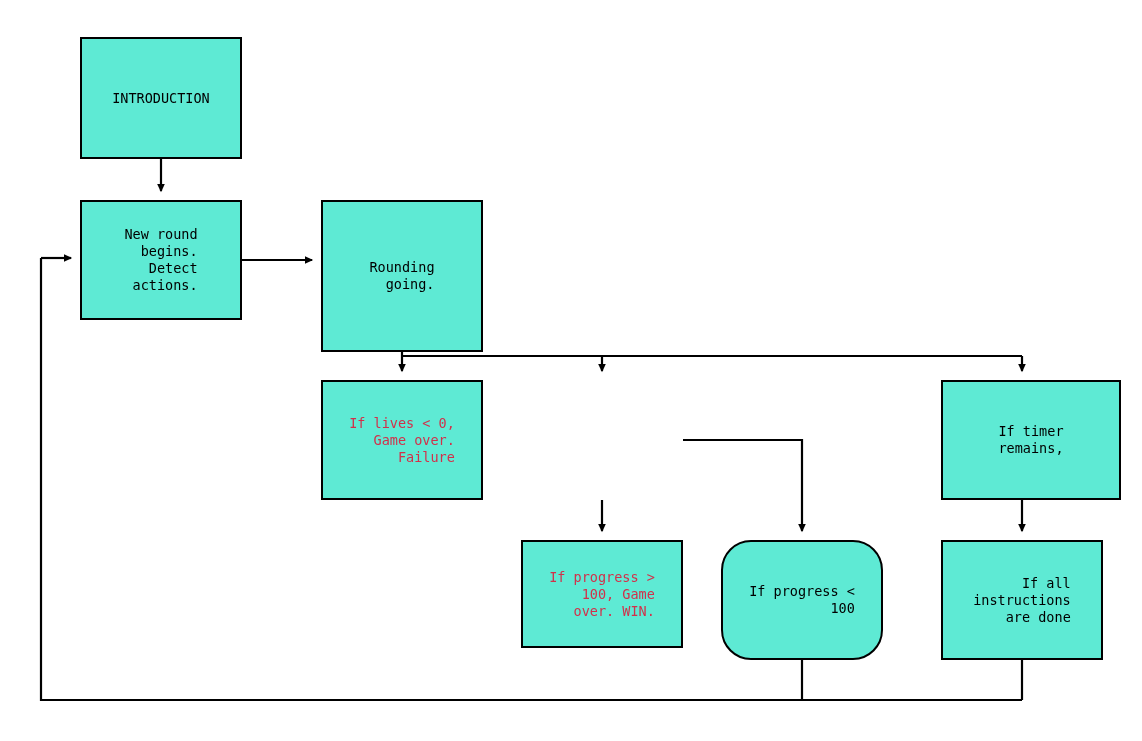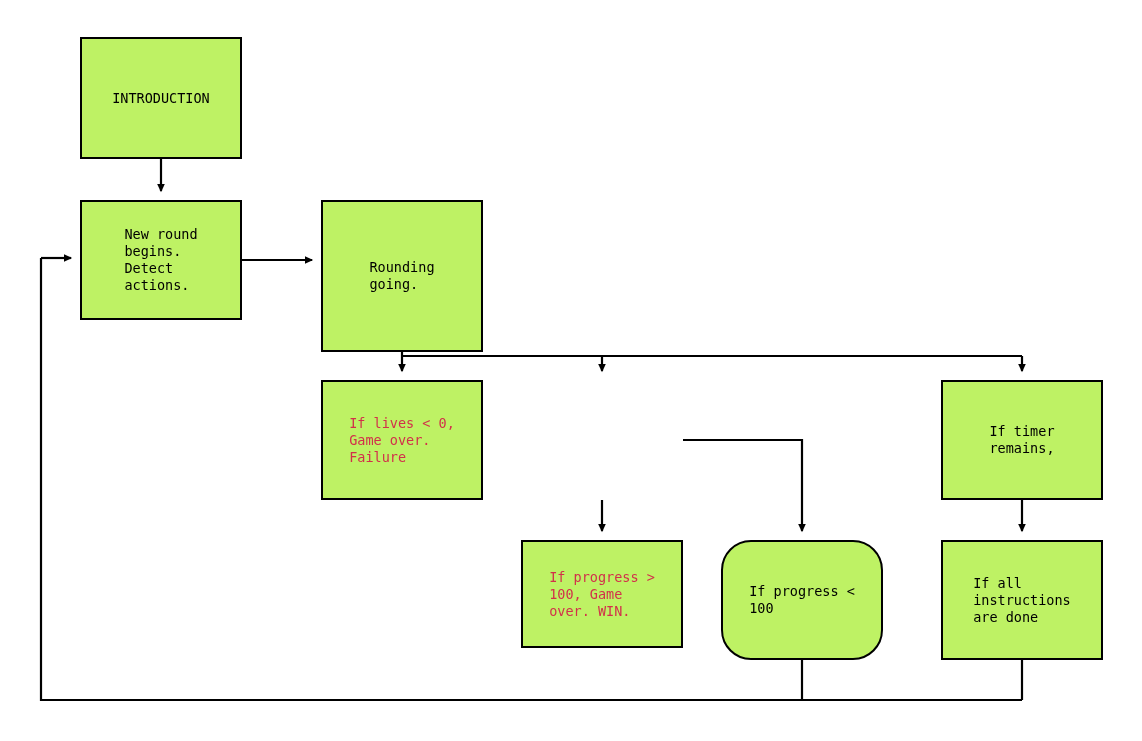--- a/index.html
+++ b/index.html
@@ -23,25 +23,25 @@
     left: 0;
     top: 0;
     width: 1142px;
     height: 741px;
     pointer-events: none;
   }
   .node {
     position: absolute;
     box-sizing: border-box;
     border: 2px solid #000000;
-    background: #bef264;
+    background: #5eead4;
     display: flex;
     align-items: center;
     justify-content: center;
-    text-align: left;
+    text-align: right;
     padding: 2px 6px;
   }
   .node-label {
     font-family: "DejaVu Sans Mono", "Liberation Mono", monospace;
     font-size: 13.5px;
     line-height: 17px;
     letter-spacing: 0px;
     white-space: pre-line;
     color: #000000;
   }
@@ -107,21 +107,21 @@
 going.</span>
   </div>
 
   <div class="node" style="left:321px; top:380px; width:162px; height:120px;">
     <span class="node-label terminal">If lives &lt; 0,
 Game over.
 Failure</span>
   </div>
 
 
-  <div class="node" style="left:941px; top:380px; width:162px; height:120px;">
+  <div class="node" style="left:941px; top:380px; width:180px; height:120px;">
     <span class="node-label">If timer
 remains,</span>
   </div>
 
   <div class="node" style="left:521px; top:540px; width:162px; height:108px;">
     <span class="node-label terminal">If progress &gt;
 100, Game
 over. WIN.</span>
   </div>
 

